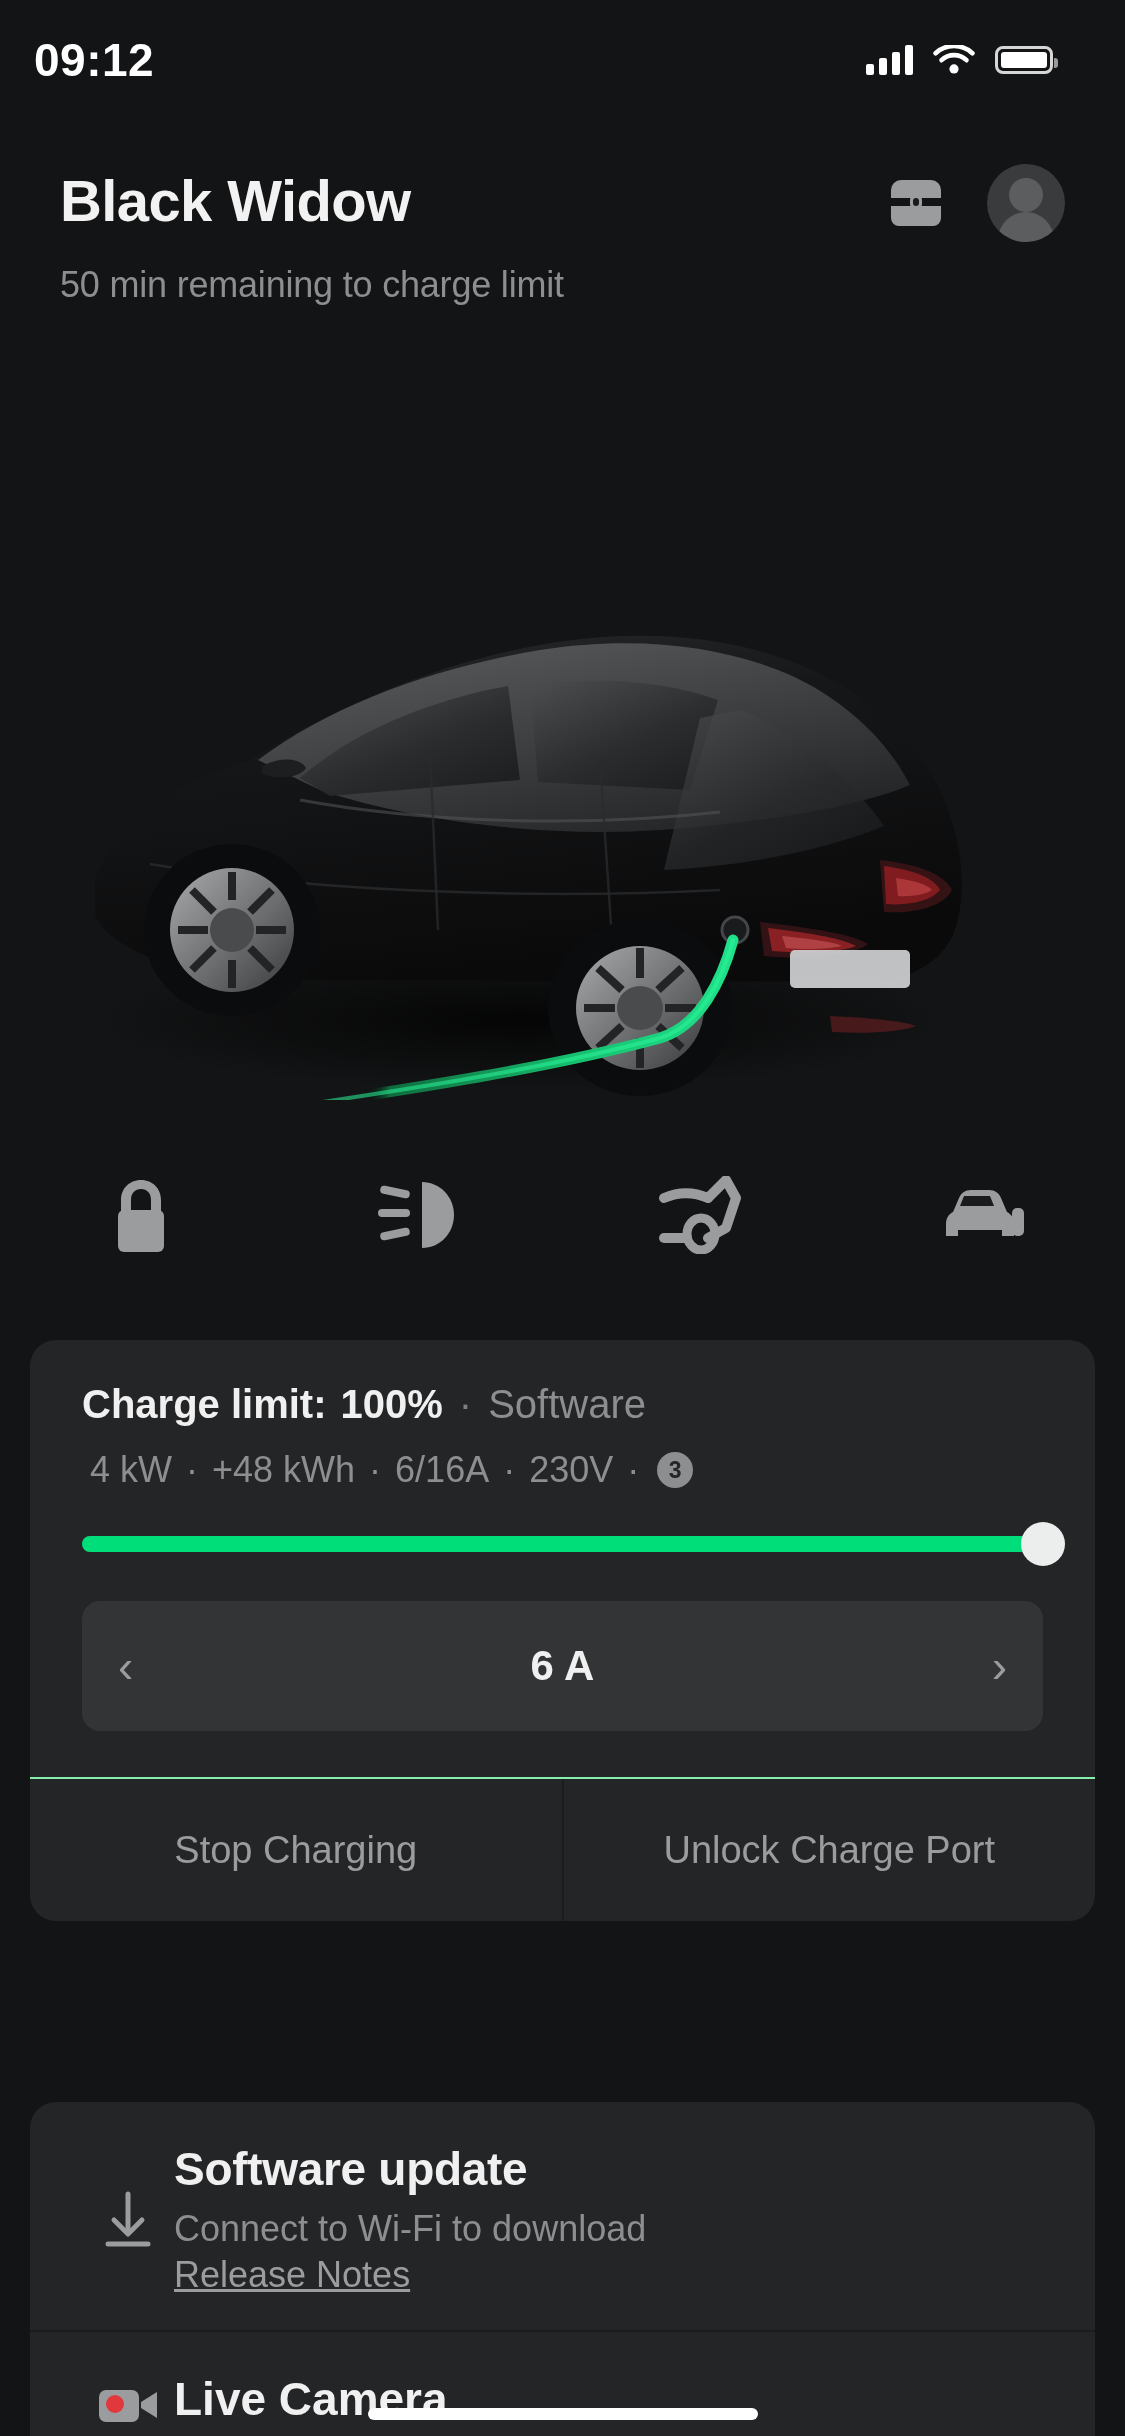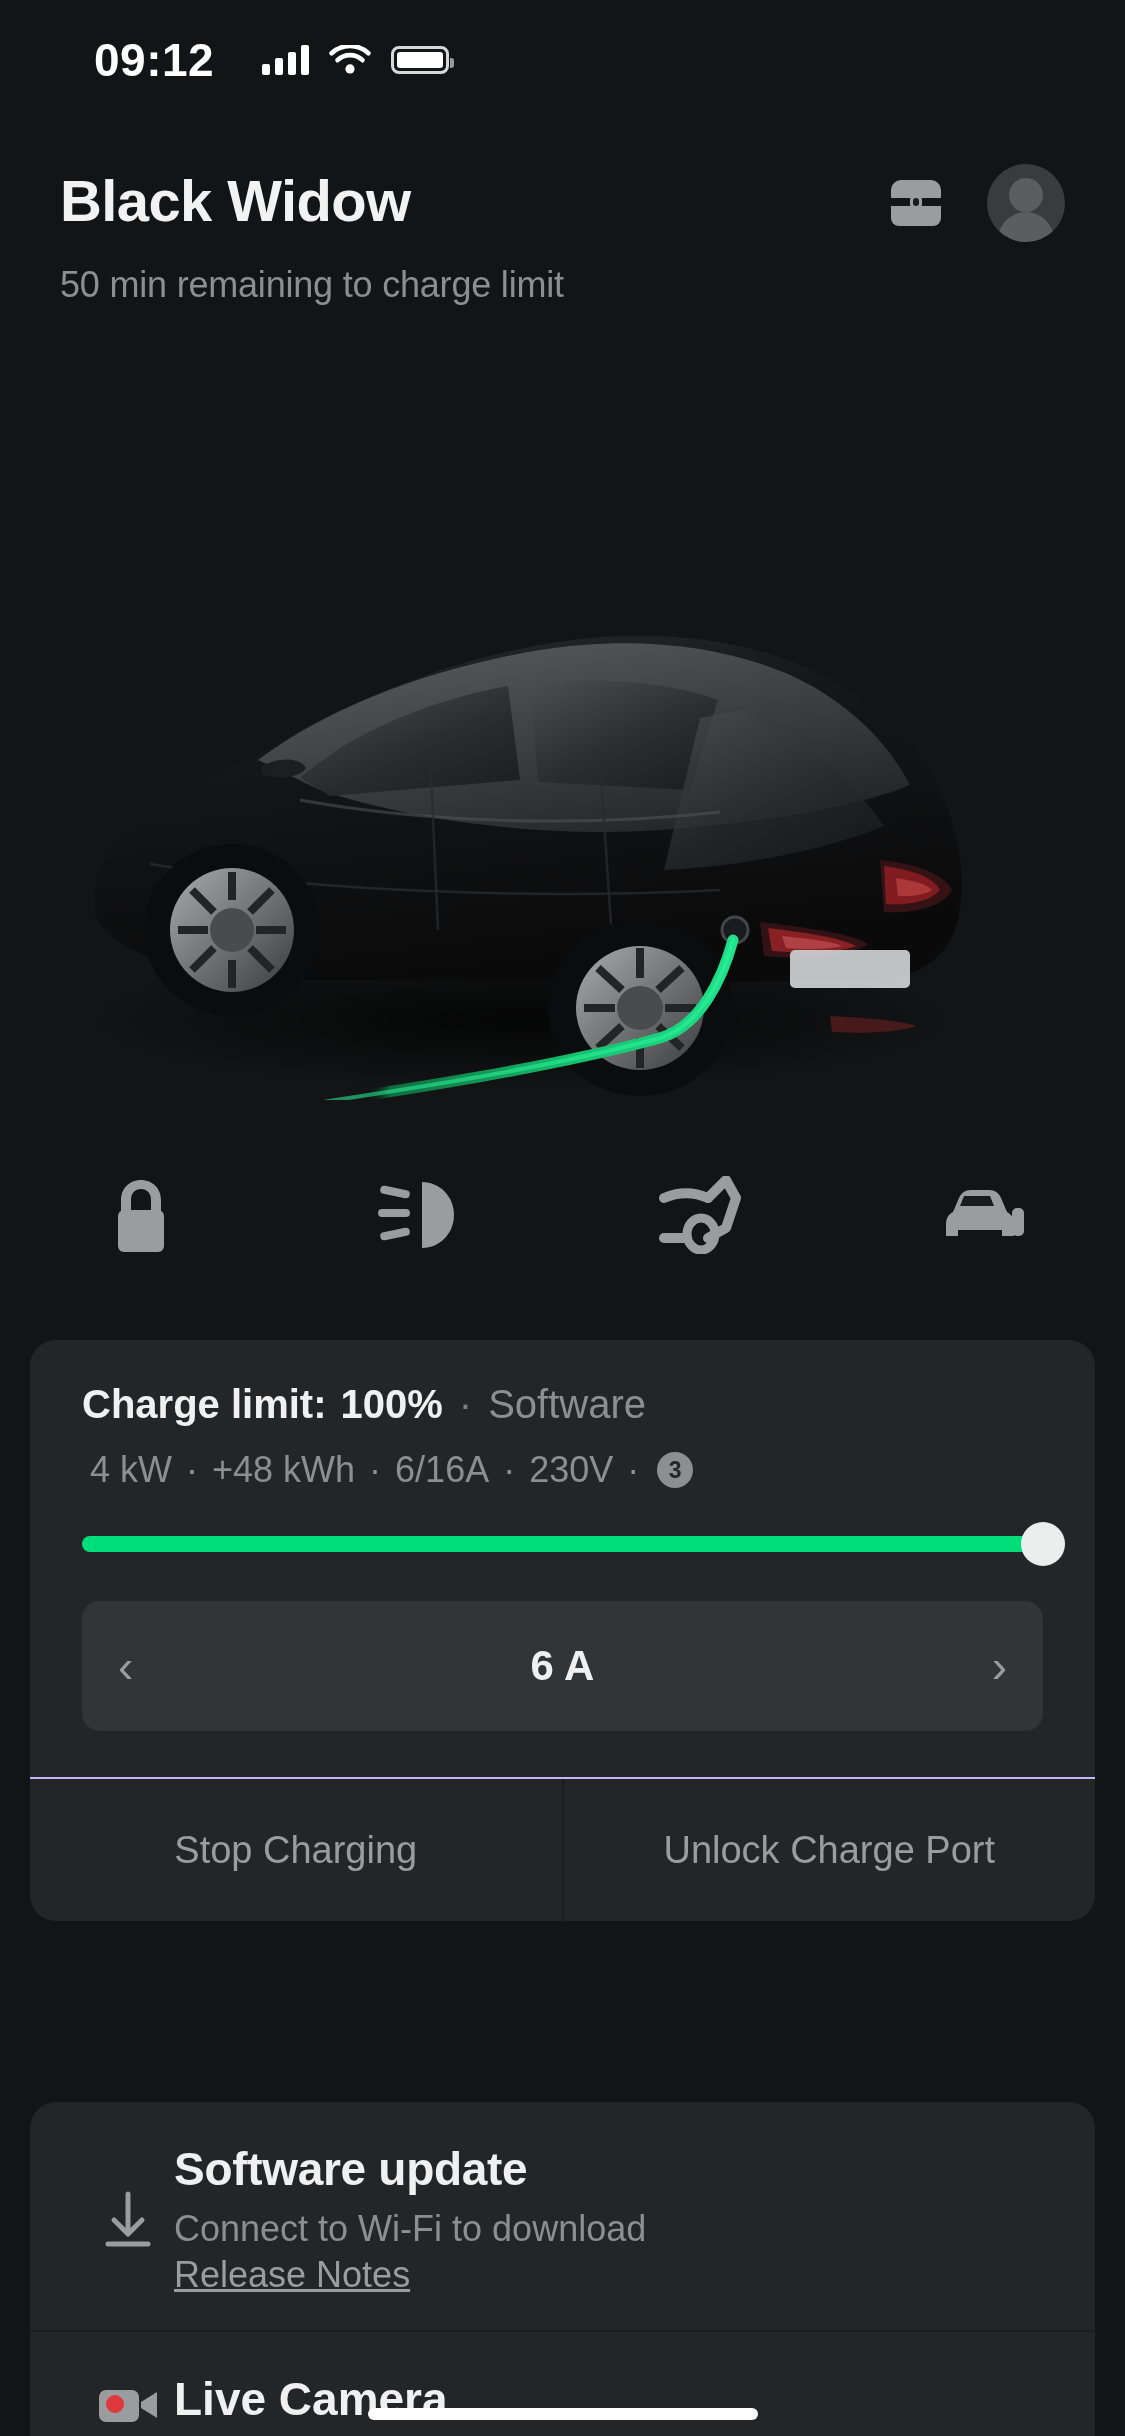--- a/index.html
+++ b/index.html
@@ -7,22 +7,22 @@
     width:1125px; height:2436px;
     background:#131415;
     font-family:"Liberation Sans", sans-serif;
     overflow:hidden;
   }
   .phone { position:relative; width:1125px; height:2436px; background:#131415; }
 
   
   .statusbar{
     position:absolute; top:0; left:0; right:0; height:120px;
-    display:flex; align-items:center; 
-    padding:0 72px 0 94px;
+    display:flex; align-items:center; justify-content:space-between;
+    padding:0 72px 0 34px;
     gap:48px;
   }
   .sb-time{ color:#fff; font-size:46px; font-weight:600; letter-spacing:.5px; }
   .sb-right{ display:flex; align-items:center; gap:20px; }
   .bars{ display:flex; align-items:flex-end; gap:5px; height:30px; }
   .bars i{ display:block; width:8px; background:#fff; border-radius:2px; }
   .bars i:nth-child(1){height:11px}
   .bars i:nth-child(2){height:17px}
   .bars i:nth-child(3){height:23px}
   .bars i:nth-child(4){height:30px}
@@ -99,21 +99,21 @@
   .slider-knob{
     position:absolute; width:44px;height:44px;border-radius:50%;background:#eceded;
     transform:translateX(-50%);
   }
   .stepper{
     margin-top:40px; height:130px; background:#333436; border-radius:18px;
     display:flex; align-items:center; justify-content:space-between; padding:0 36px;
   }
   .stepper .chev{ color:#9b9c9e; font-size:46px; font-weight:300; line-height:1; }
   .stepper .amps{ color:#f0f0f0; font-size:42px; font-weight:700; }
-  .btn-row{ display:flex; border-top:2px solid #c4b5fd; }
+  .btn-row{ display:flex; border-top:2px solid #86efac; }
   .btn{
     flex:1; height:142px; display:flex; align-items:center; justify-content:center;
     color:#9b9c9e; font-size:38px;
   }
   .btn + .btn{ border-left:2px solid #1b1c1e; }
 
   
   .update-card{ top:2102px; }
   .list-item{ display:flex; align-items:flex-start; padding:40px 52px 34px; }
   .li-icon{ width:92px; flex:0 0 92px; display:flex; justify-content:center; padding-top:48px; }

